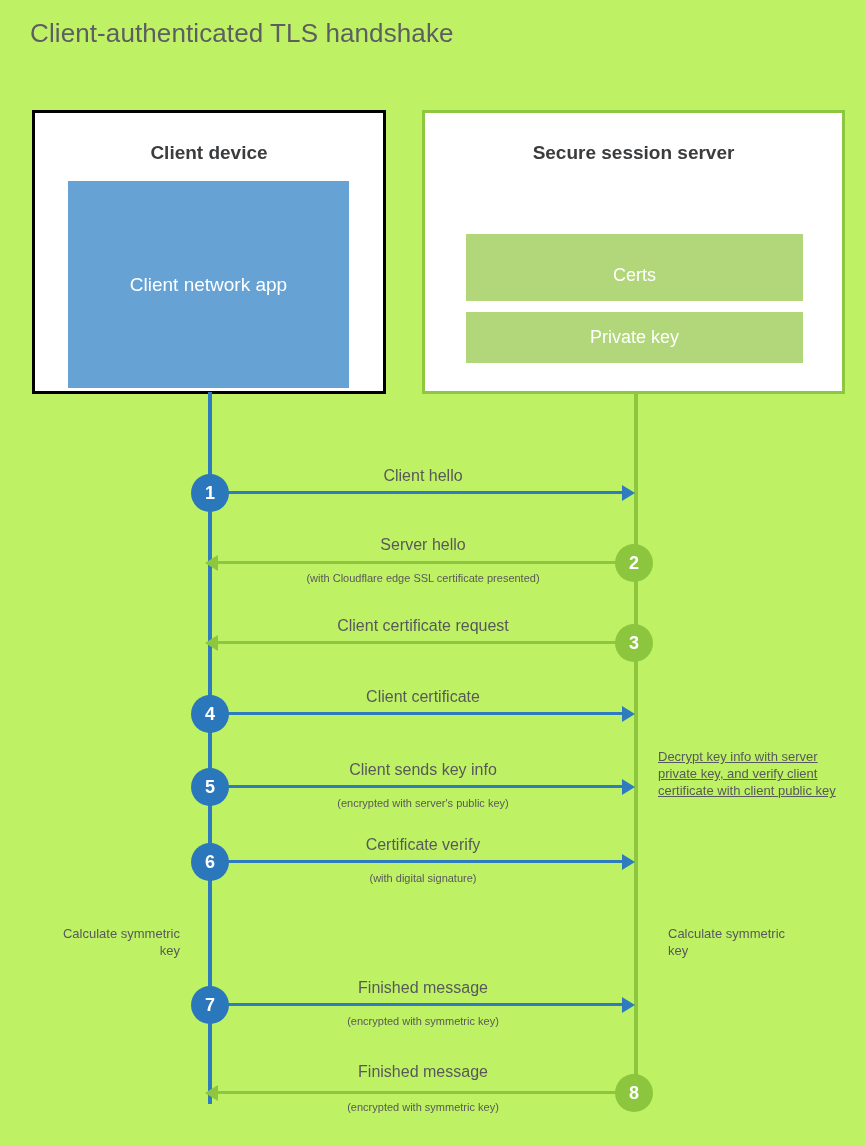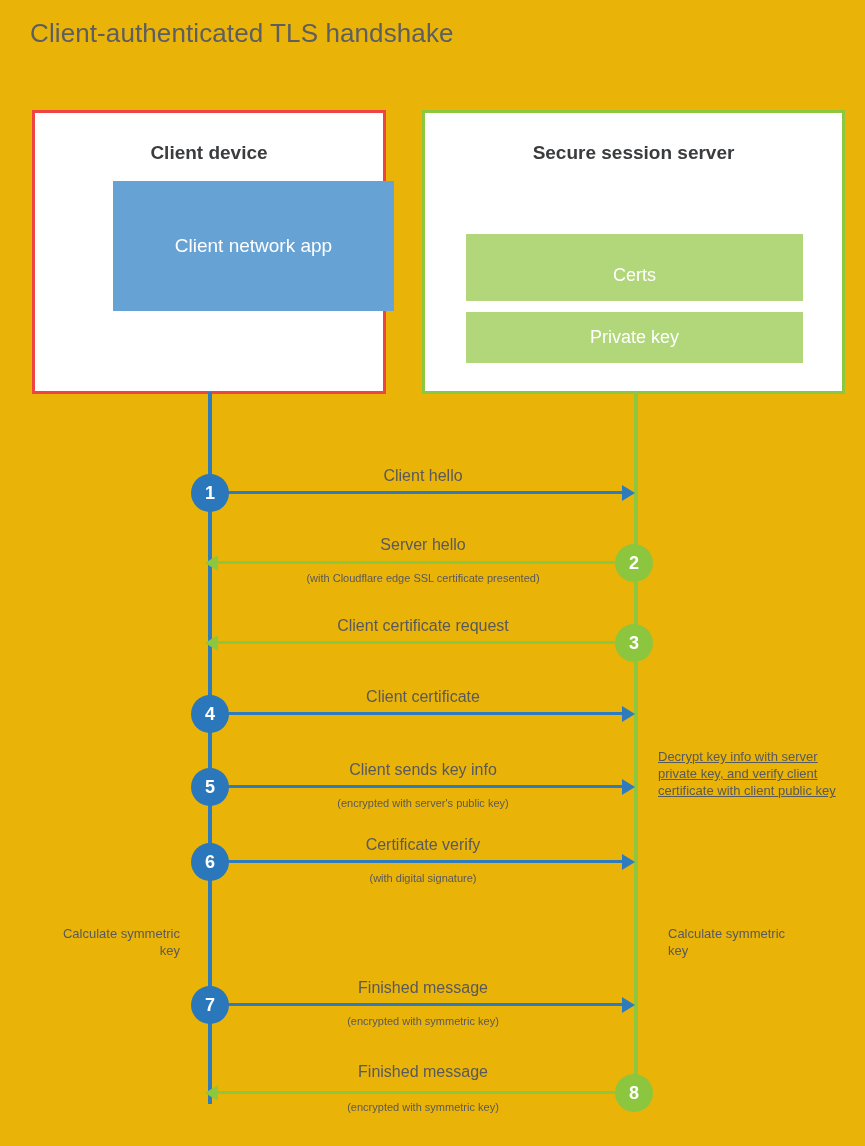--- a/index.html
+++ b/index.html
@@ -11,21 +11,21 @@
   body {
     font-family: "Liberation Sans", "DejaVu Sans", sans-serif;
     color: #58595b;
     -webkit-font-smoothing: antialiased;
   }
   #page {
     position: relative;
     width: 865px;
     height: 1146px;
     overflow: hidden;
-    background: #eab308;
+    background: #bef264;
   }
 
   
   .title {
     position: absolute;
     left: 30px;
     top: 18px;
     font-size: 26px;
     font-weight: 300;
     letter-spacing: 0.1px;
@@ -37,21 +37,21 @@
   .actor-box {
     position: absolute;
     background: #ffffff;
     box-sizing: border-box;
   }
   .actor-box.client {
     left: 32px;
     top: 110px;
     width: 354px;
     height: 284px;
-    border: 3px solid #ef4444;
+    border: 3px solid #000000;
   }
   .actor-box.server {
     left: 422px;
     top: 110px;
     width: 423px;
     height: 284px;
     border: 3px solid #8dc63f;
   }
   .actor-title {
     position: absolute;
@@ -63,31 +63,30 @@
     font-weight: bold;
     color: #3b3c3e;
   }
 
   
   .client-app {
     position: absolute;
     left: 33px;
     top: 68px;
     width: 281px;
-    height: 130px;
+    height: 207px;
     background: #66a2d4;
     color: #ffffff;
     font-size: 19px;
     font-weight: 300;
     display: flex;
     align-items: center;
     justify-content: center;
     text-align: right;
     line-height: 1.35;
-    margin-left: 45px;
   }
   .server-bar {
     position: absolute;
     left: 41px;
     width: 337px;
     height: 51px;
     background: #b2d77b;
     color: #ffffff;
     font-size: 18px;
     font-weight: 300;

